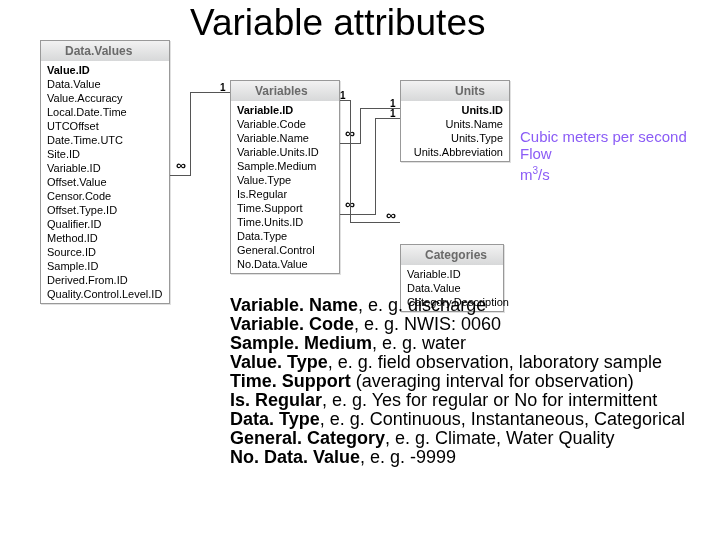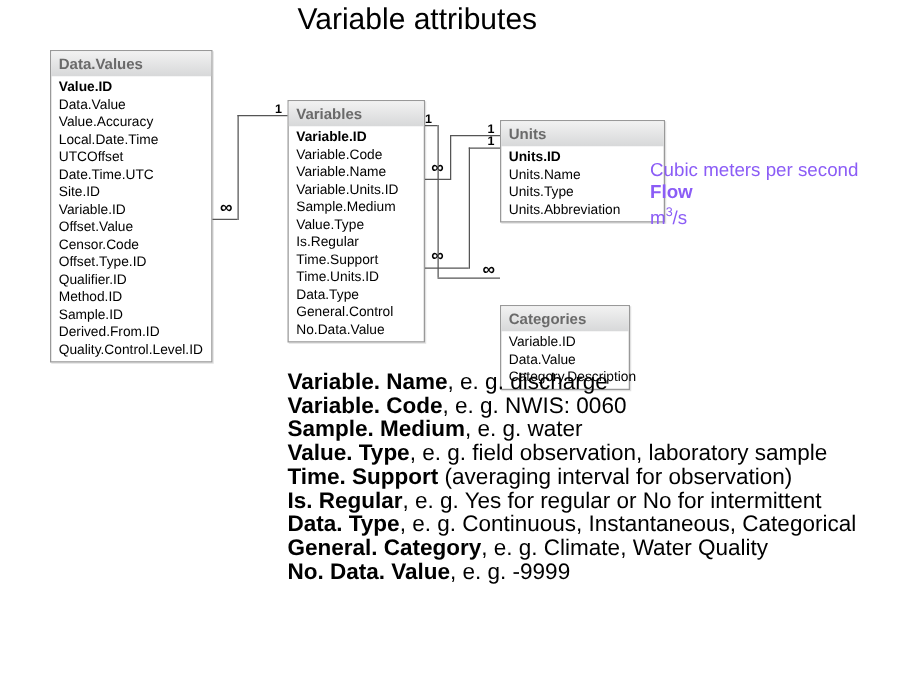--- a/index.html
+++ b/index.html
@@ -8,57 +8,56 @@
     font-size: 11px;
     width: 720px;
     height: 540px;
     background: #fff;
     position: relative;
   }
   .slide-title {
     position: absolute;
     top: 2px;
     left: 190px;
-    font-size: 24px;
+    font-size: 37px;
     font-weight: normal;
     color: #000;
-    margin-left: 48px;
   }
   .table-box {
     position: absolute;
     background: #fff;
     border: 1px solid #999;
     box-shadow: 1px 1px 0 rgba(0,0,0,0.12);
   }
   .table-header {
     background: linear-gradient(#f2f2f2, #d7d8d9);
     color: #6a6a6a;
     font-weight: bold;
-    padding: 3px 6px;
+    padding: 3px 24px;
     font-size: 12px;
   }
   .table-body {
     padding: 2px 4px;
   }
   .field {
     padding: 0 2px;
     line-height: 14px;
     white-space: nowrap;
     color: #000;
   }
   .field.pk {
     font-weight: bold;
   }
   .annot {
     position: absolute;
     font-size: 15px;
     line-height: 17px;
     color: #8b5cf6;
   }
-  .annot .b { font-weight: bold; }
+  .annot .b { font-weight: normal; }
   .annot sup { font-size: 10px; }
   .desc-block {
     position: absolute;
     left: 230px;
     top: 296px;
     font-size: 18px;
     line-height: 19px;
     color: #000;
   }
   .desc-row .b { font-weight: bold; }
@@ -91,20 +90,21 @@
     <div class="field">Local.Date.Time</div>
     <div class="field">UTCOffset</div>
     <div class="field">Date.Time.UTC</div>
     <div class="field">Site.ID</div>
     <div class="field">Variable.ID</div>
     <div class="field">Offset.Value</div>
     <div class="field">Censor.Code</div>
     <div class="field">Offset.Type.ID</div>
     <div class="field">Qualifier.ID</div>
     <div class="field">Method.ID</div>
+    <div class="field">Source.ID</div>
     <div class="field">Sample.ID</div>
     <div class="field">Derived.From.ID</div>
     <div class="field">Quality.Control.Level.ID</div>
   </div>
 </div>
 
 <div class="table-box" style="left:230px; top:80px; width:110px;">
   <div class="table-header">Variables</div>
   <div class="table-body">
     <div class="field pk">Variable.ID</div>
@@ -115,21 +115,21 @@
     <div class="field">Value.Type</div>
     <div class="field">Is.Regular</div>
     <div class="field">Time.Support</div>
     <div class="field">Time.Units.ID</div>
     <div class="field">Data.Type</div>
     <div class="field">General.Control</div>
     <div class="field">No.Data.Value</div>
   </div>
 </div>
 
-<div class="table-box" style="left:400px; top:96px; width:132px;">
+<div class="table-box" style="left:400px; top:80px; width:110px;text-align:right;">
   <div class="table-header">Units</div>
   <div class="table-body">
     <div class="field pk">Units.ID</div>
     <div class="field">Units.Name</div>
     <div class="field">Units.Type</div>
     <div class="field">Units.Abbreviation</div>
   </div>
 </div>
 
 <div class="table-box" style="left:400px; top:200px; width:104px;margin-top:44px;">

